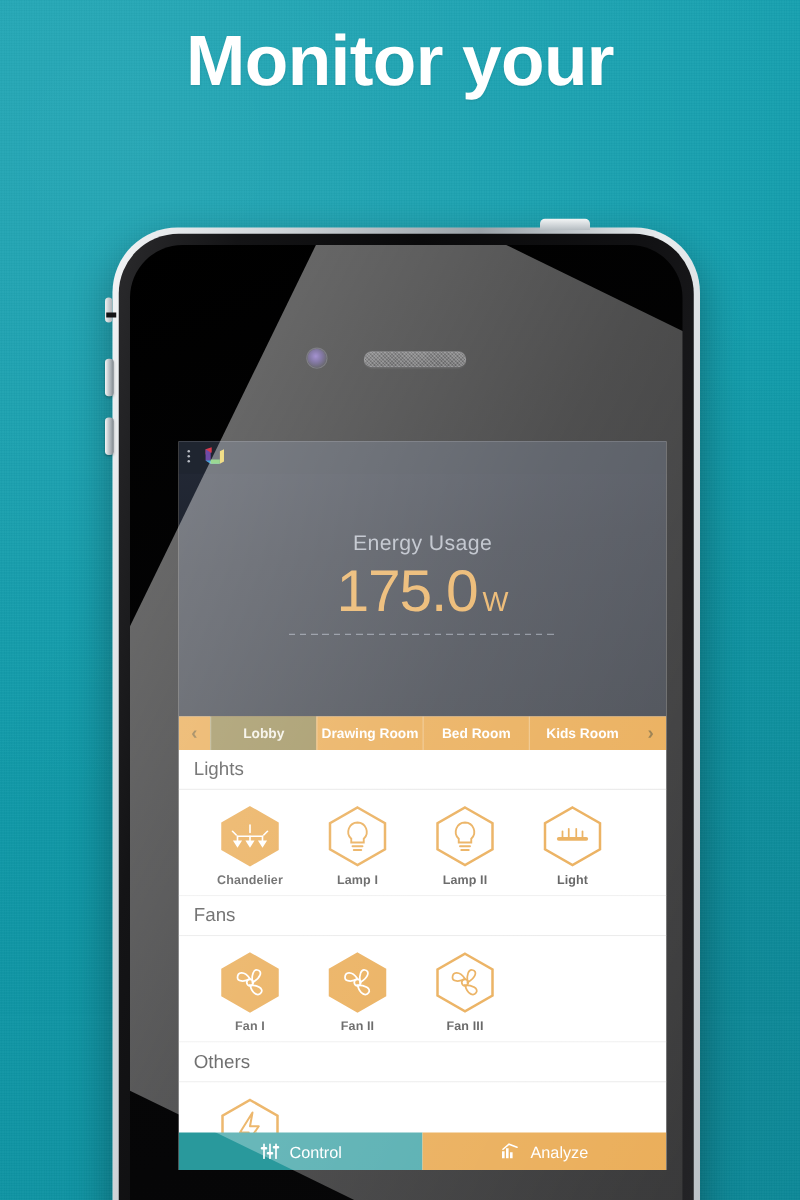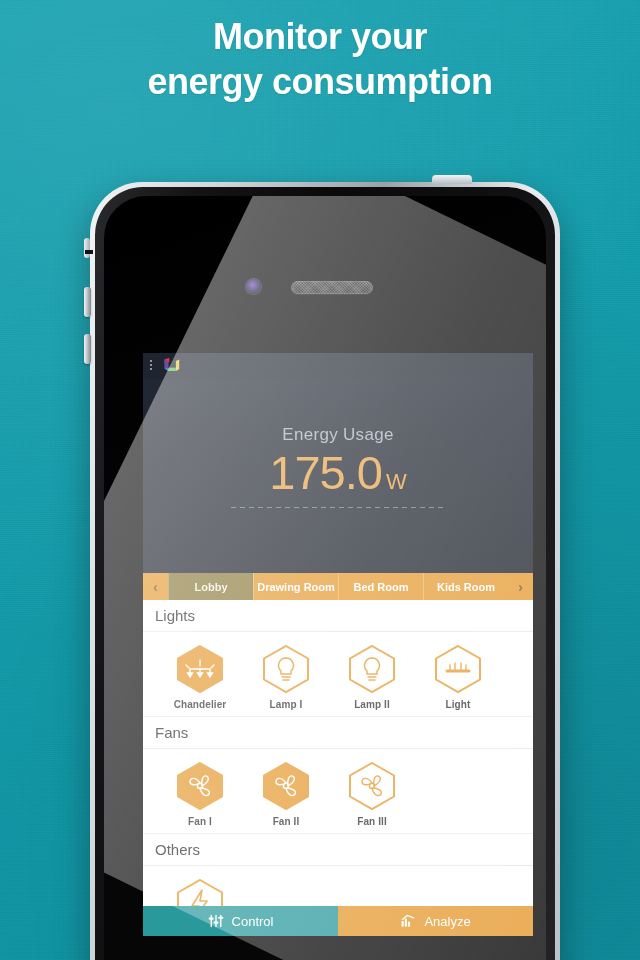--- a/index.html
+++ b/index.html
@@ -27,21 +27,21 @@
       repeating-linear-gradient(0deg, rgba(255,255,255,.055) 0px, rgba(255,255,255,.055) 1px, rgba(0,0,0,.045) 1px, rgba(0,0,0,.045) 2px),
       repeating-linear-gradient(90deg, rgba(255,255,255,.05) 0px, rgba(255,255,255,.05) 1px, rgba(0,0,0,.04) 1px, rgba(0,0,0,.04) 2px);
     pointer-events:none;
   }
 
   
   #headline {
     position:absolute; top:14px; left:0; width:100%;
     text-align:center;
     color:#FFFFFF;
-    font-size:36px;
+    font-size:57px;
     font-weight:bold;
     line-height:1.25;
     letter-spacing:-0.5px;
     text-shadow:0 1px 2px rgba(0,0,0,.10);
   }
   #headline .l2 { display:block; }
 
   
   #phone {
     position:absolute;
@@ -255,21 +255,20 @@
   .nav-icon { width:16px; height:16px; }
 </style>
 </head>
 <body>
 
 <div id="poster">
   <div id="noise"></div>
 
   <div id="headline">
     <span class="l1">Monitor your</span>
-    <span class="l2">energy consumption</span>
   </div>
 
   <div id="phone">
     <div class="chrome"></div>
     <div class="btn-ring"></div>
     <div class="band b1"></div>
     <div class="btn-vol v1"></div>
     <div class="btn-vol v2"></div>
     <div class="btn-power"></div>
 

